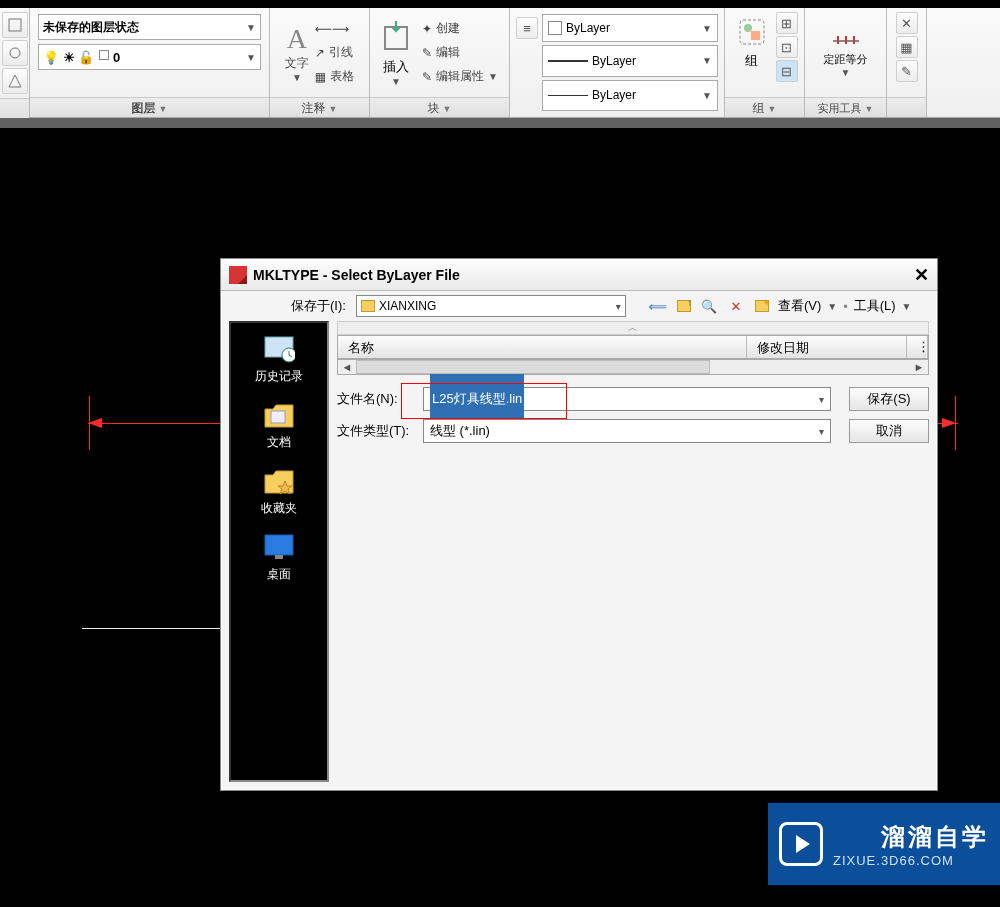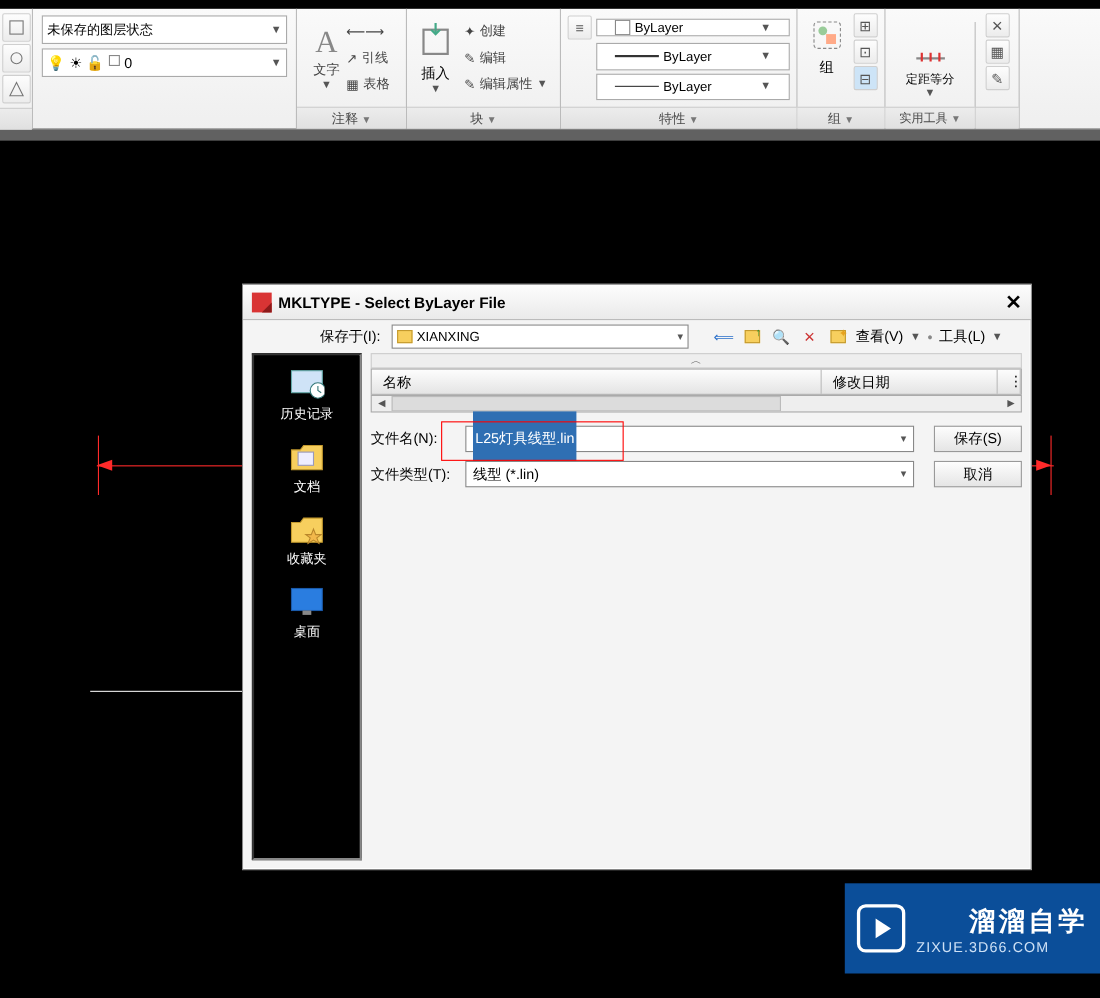--- a/index.html
+++ b/index.html
@@ -55,21 +55,21 @@
   width: 26px; height: 26px;
   border: 1px solid transparent;
   background: linear-gradient(#fdfdfd,#ececec);
   border: 1px solid #cfcfcf;
   border-radius: 2px;
   display: flex; align-items: center; justify-content: center;
   color: #555;
 }
 .icon-btn svg { width: 16px; height: 16px; }
 
-.layer-panel { width: 240px; }
+.layer-panel { width: 240px; font-weight: bold; }
 .layer-panel .ribbon-body { flex-direction: column; align-items: stretch; gap:4px; padding:6px 8px;}
 .layer-input, .line-sel {
   width: 100%;
   height: 26px;
   border: 1px solid #aaa;
   background: #fff;
   font-size: 12px;
   display: flex;
   align-items: center;
   padding: 0 4px;
@@ -86,26 +86,26 @@
 .anno-item { display:flex; align-items:center; gap:4px; font-size:12px; color:#444; height:22px; }
 
 .block-panel { width: 140px; }
 .block-panel .ribbon-body { gap: 6px; }
 .big-icon { width:40px;height:40px; display:flex;align-items:center;justify-content:center; color:#777;}
 .block-list { display:flex; flex-direction:column; gap:2px; }
 
 .props-panel { width: 215px; }
 .props-panel .ribbon-body { flex-direction: column; align-items: stretch; gap:3px; padding:6px;}
 .prop-row { display:flex; align-items:center; gap:4px;}
-.prop-sel { flex:1; height:16px; border:1px solid #aaa; background:#fff; display:flex;align-items:center; padding:0 16px; font-size:12px; justify-content:space-between;}
+.prop-sel { flex:1; height:28px; border:1px solid #aaa; background:#fff; display:flex;align-items:center; padding:0 5px; font-size:12px; justify-content:space-between;}
 .color-swatch { width:14px;height:14px; border:1px solid #888; background:#fff; }
 
 .group-panel { width: 80px; }
 .group-panel .ribbon-body { flex-direction:column; }
-.equal-panel { width: 82px; margin-top: 12px; }
+.equal-panel { width: 82px; }
 .equal-panel .ribbon-body { flex-direction:column; }
 
 .util-panel { width: 40px; }
 
 
 .greybar { height:10px; background:#616161; }
 
 
 .canvas {
   position: absolute;
@@ -261,20 +261,21 @@
         <div class="layer-icons">
           <span>💡</span>
           <span>☀</span>
           <span>🔓</span>
           <span style="width:10px;height:10px;border:1px solid #888;display:inline-block;"></span>
         </div>
         <span>0</span>
         <span class="chev-d" style="margin-left:auto">▼</span>
       </div>
     </div>
+    <div class="ribbon-title"><span>图层</span><span class="chev">▼</span></div>
   </div>
 
   <div class="ribbon-panel anno-panel">
     <div class="ribbon-body">
       <div style="display:flex;align-items:center;gap:6px;">
         <div style="display:flex;flex-direction:column;align-items:center;">
           <span class="big-letter">A</span>
           <span class="anno-label">文字</span>
           <span class="chev-d">▼</span>
         </div>
@@ -347,21 +348,20 @@
           <span class="chev-d">▼</span>
         </div>
       <div class="prop-sel" style="margin-left:26px">
           <span style="display:flex;gap:4px;align-items:center;">
             <span style="width:40px;height:1px;background:#333;"></span>
             <span>ByLayer</span>
           </span>
           <span class="chev-d">▼</span>
         </div>
     </div>
-    <div class="ribbon-title"><span>特性</span><span class="chev">▼</span></div>
   </div>
 
   <div class="ribbon-panel group-panel">
     <div class="ribbon-body">
       <div style="display:flex;gap:4px;">
         <div style="display:flex;flex-direction:column;align-items:center;">
           <div class="big-icon">
               <svg width="30" height="30" viewBox="0 0 30 30">
                 <rect x="3" y="3" width="24" height="24" rx="3" fill="none" stroke="#888" stroke-dasharray="3 2"></rect>
                 <circle cx="11" cy="11" r="4" fill="#9c9"></circle>

